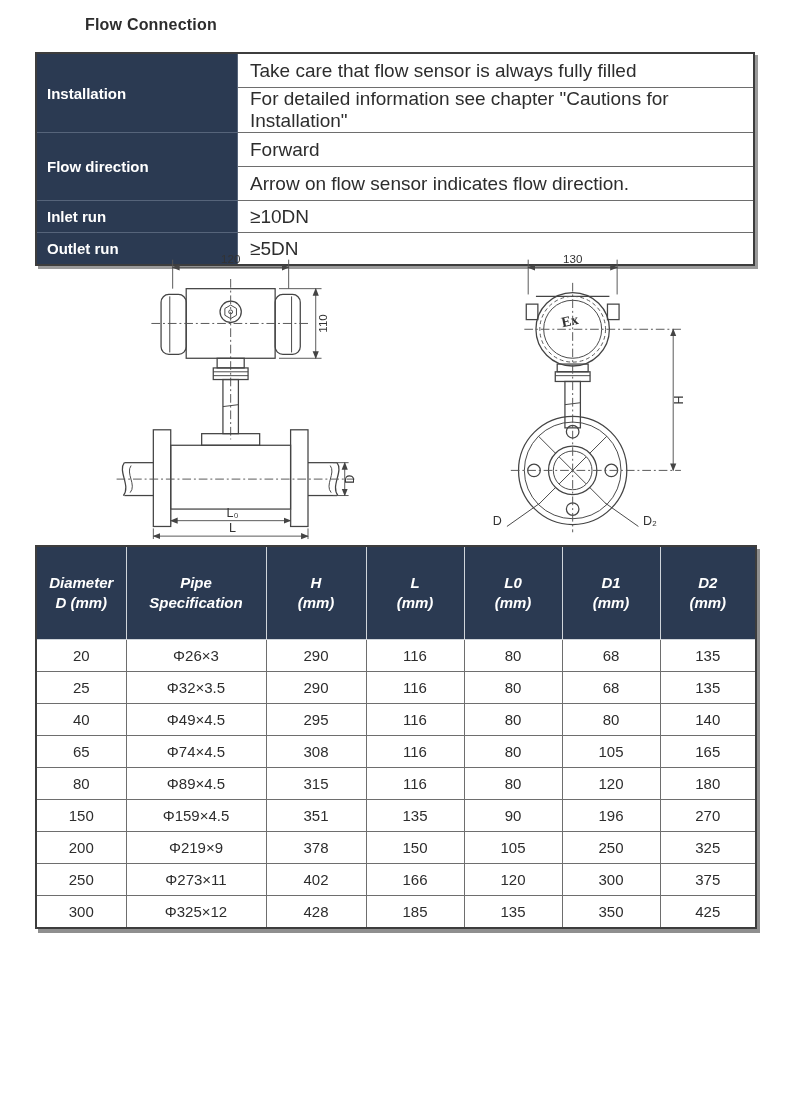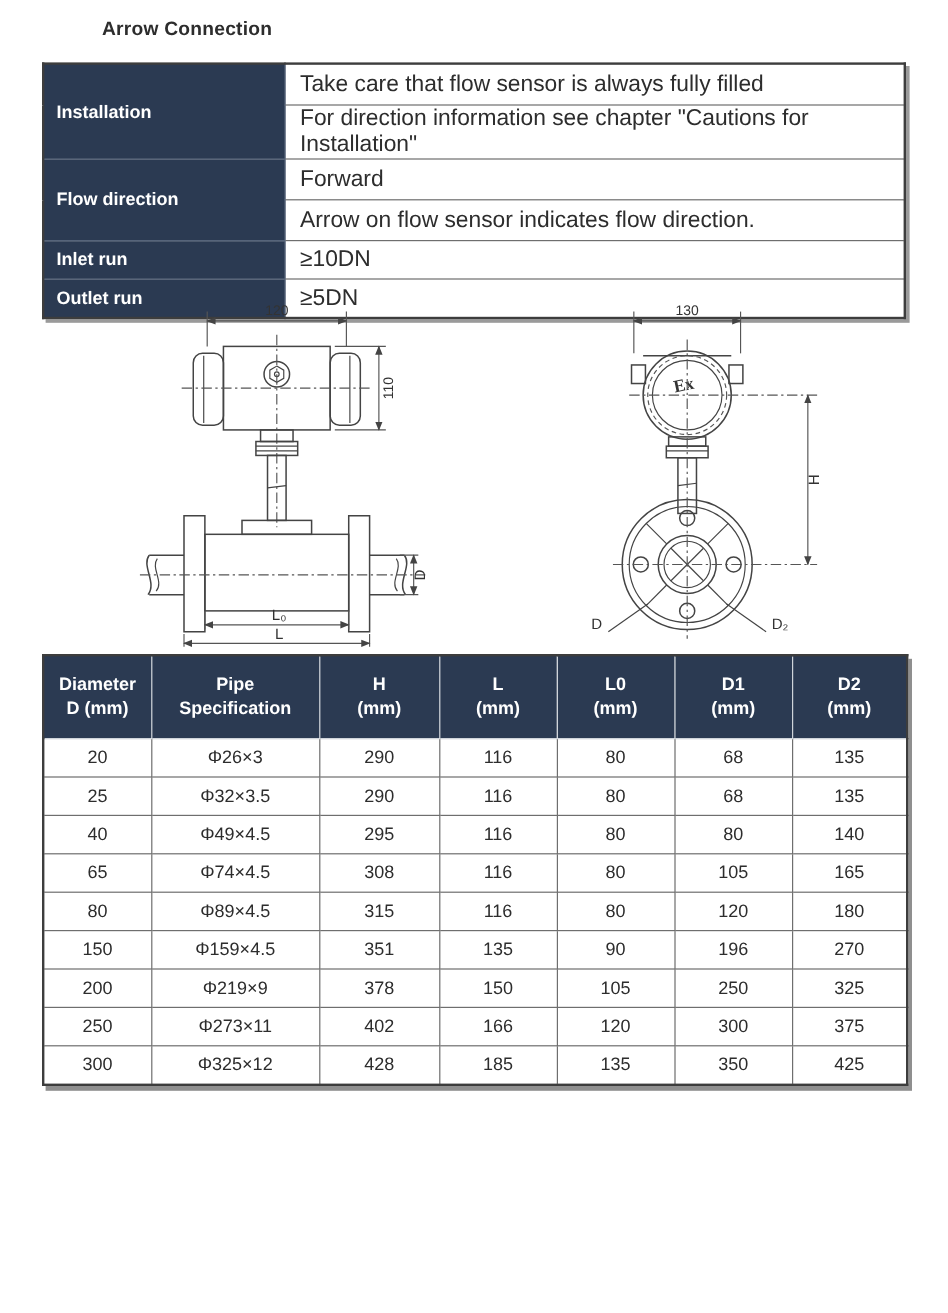--- a/index.html
+++ b/index.html
@@ -40,41 +40,41 @@
   text.ex{font-family:"Liberation Serif",serif;font-size:15px;font-weight:bold;fill:#333;}
   
   table.spec{
     position:absolute;left:35px;top:545px;width:720px;table-layout:fixed;
     border-collapse:collapse;border:2px solid #3d3d3d;
     box-shadow:3px 4px 0 #8f8f8f;background:#fff;
   }
   table.spec thead th{
     background:var(--header-bg,#2b3a52);color:#fff;font-size:15px;font-weight:bold;
     height:68px;border:1px solid #cfd4da;border-top:none;line-height:1.35;
-    text-align:center;vertical-align:middle;padding:0;
+    text-align:center;vertical-align:middle;padding:12px;font-style:italic;
   }
   table.spec thead th span{display:block;}
   table.spec tbody td{
     text-align:center;font-size:15px;color:#2d2d2d;height:31px;
     border:1px solid #6e6e6e;background:#fff;padding:0;
   }
 </style>
 </head>
 <body>
 
-<div class="page-title">Arrow Connection</div>
+<div class="page-title">Flow Connection</div>
 
 <table class="info">
   <tbody>
     <tr>
       <th rowspan="2">Installation</th>
       <td>Take care that flow sensor is always fully filled</td>
     </tr>
     <tr>
-      <td>For direction information see chapter "Cautions for Installation"</td>
+      <td>For detailed information see chapter "Cautions for Installation"</td>
     </tr>
     <tr>
       <th rowspan="2">Flow direction</th>
       <td>Forward</td>
     </tr>
     <tr>
       <td>Arrow on flow sensor indicates flow direction.</td>
     </tr>
     <tr class="short">
       <th>Inlet run</th>

